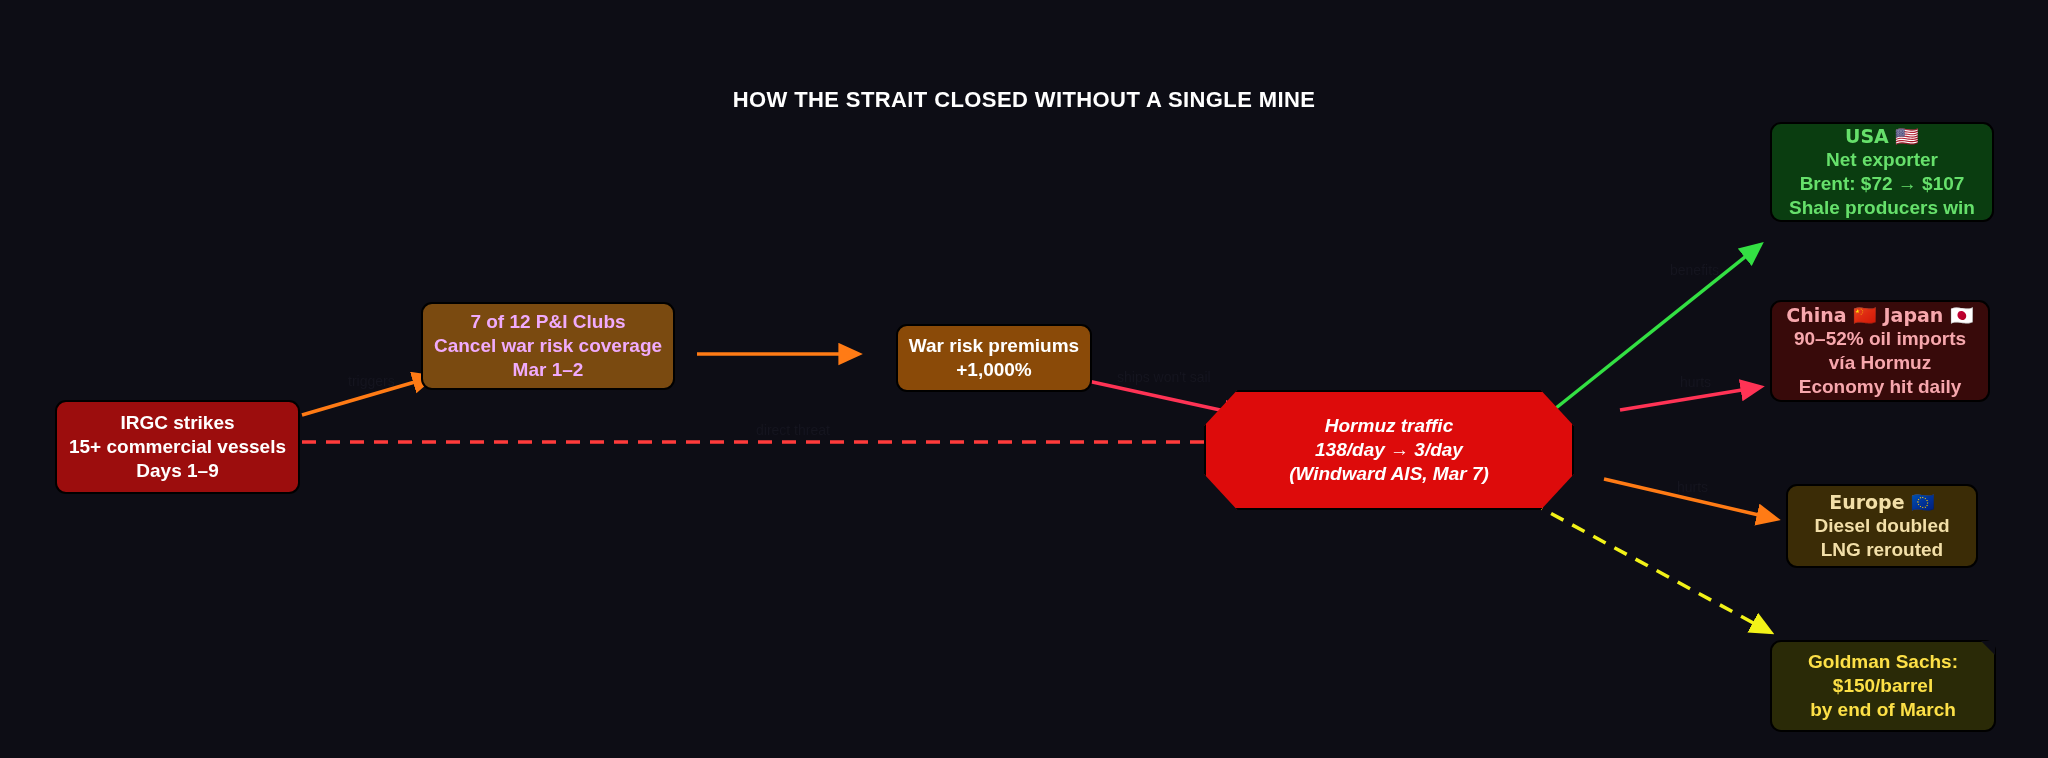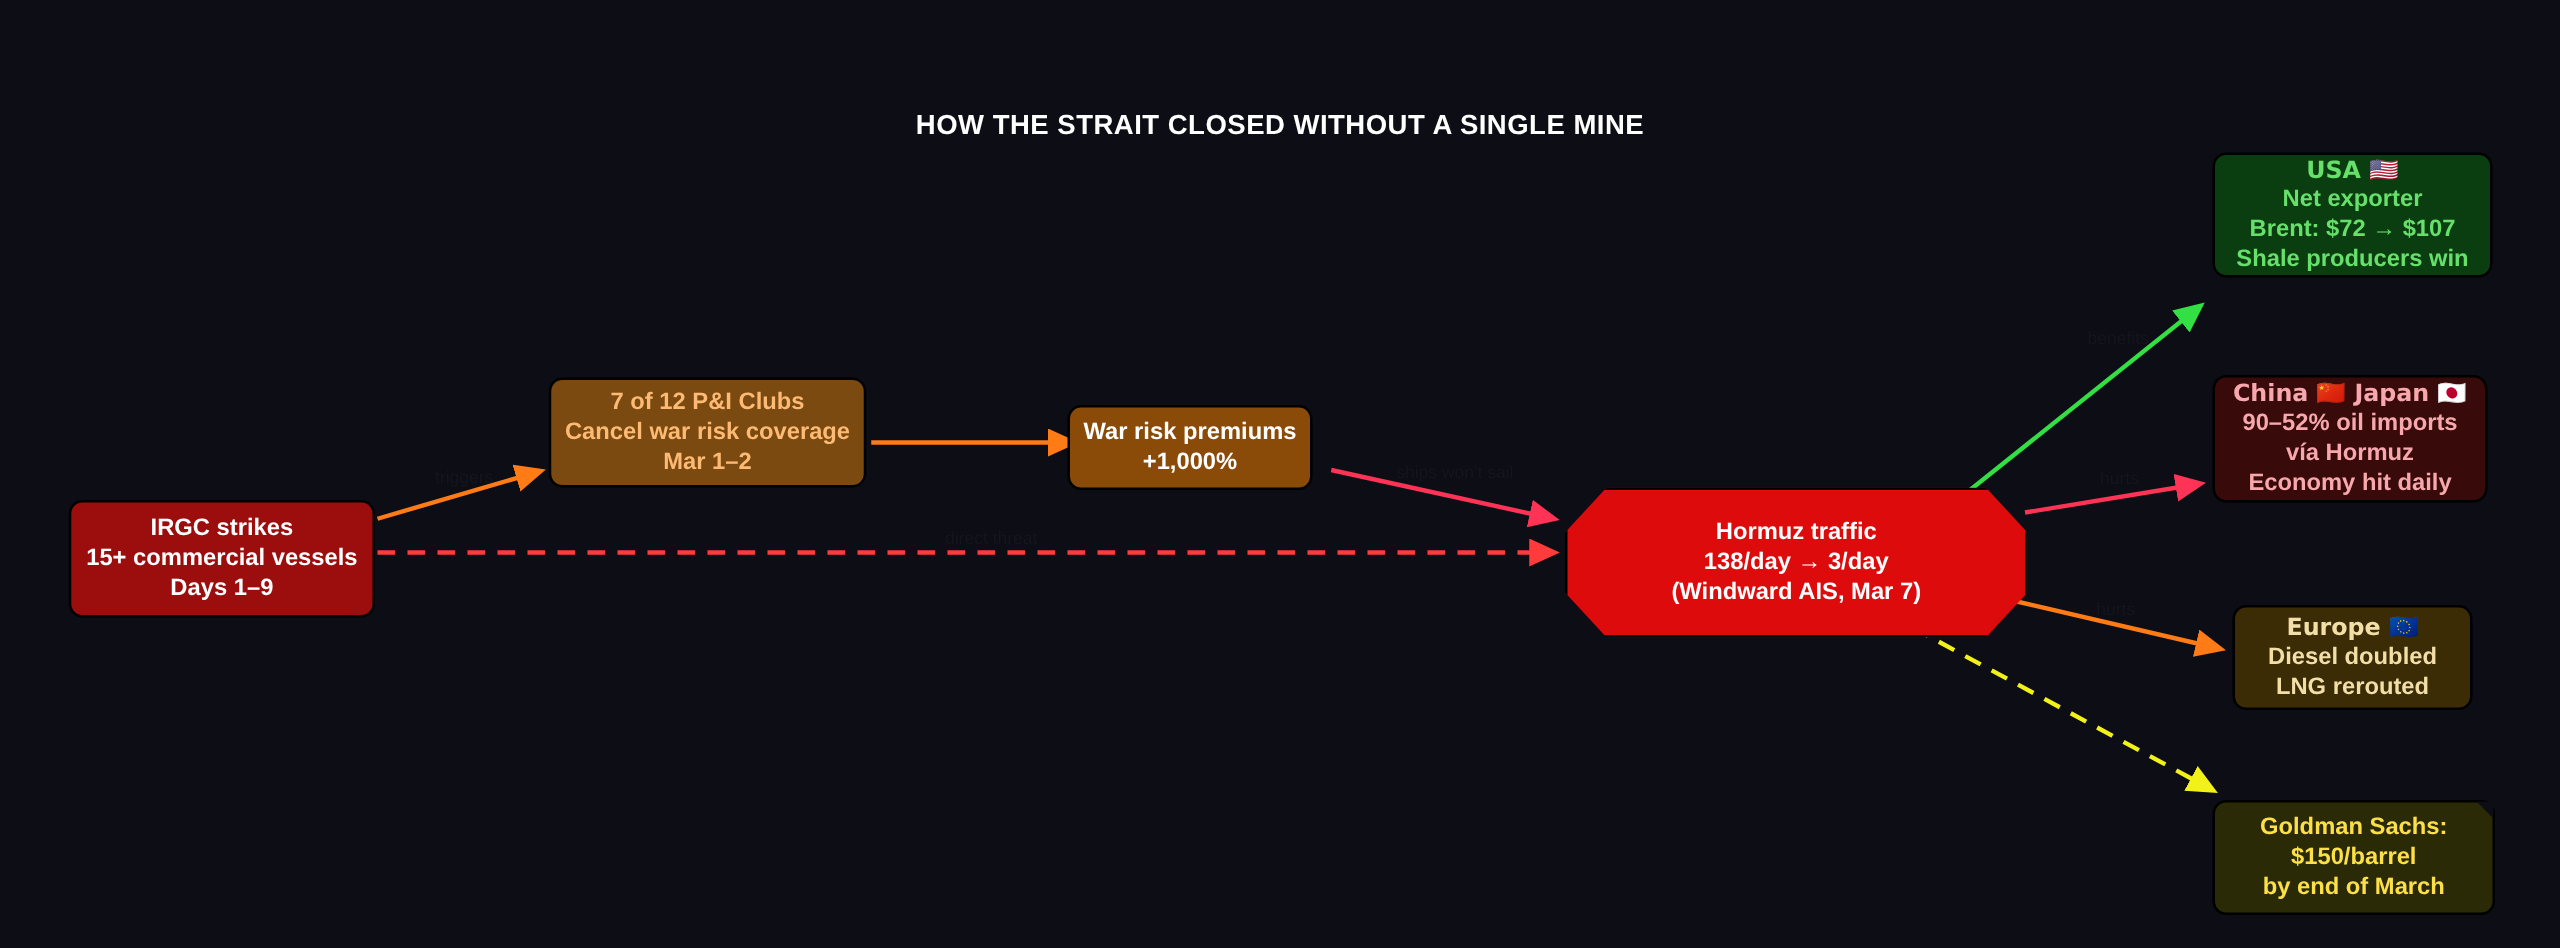--- a/index.html
+++ b/index.html
@@ -50,36 +50,37 @@
   .node .ln { display: block; }
 
   
   #node-irgc {
     left: 55px; top: 368px; width: 245px; height: 94px;
     background: #9c0d0d;
     border: 2px solid #000000;
     color: #ffffff;
   }
   #node-pi {
-    left: 439px; top: 270px; width: 254px; height: 88px;
+    left: 421px; top: 270px; width: 254px; height: 88px;
     background: #7a4a10;
     border: 2px solid #000000;
-    color: #fdba74;
+    color: #f0abfc;
   }
   #node-premium {
-    left: 854px; top: 292px; width: 196px; height: 68px;
+    left: 896px; top: 292px; width: 196px; height: 68px;
     background: #8a4a08;
     border: 2px solid #000000;
     color: #ffffff;
   }
   #node-hormuz {
-    left: 1252px; top: 358px; width: 370px; height: 120px;
+    left: 1204px; top: 358px; width: 370px; height: 120px;
     color: #ffffff;
     background: transparent;
     border: none;
+    font-style: italic;
   }
   #node-hormuz .oct {
     position: absolute;
     inset: 0;
     background: #dd0b0b;
     border: 2px solid #000000;
     clip-path: polygon(9% 0%, 91% 0%, 100% 30%, 100% 70%, 91% 100%, 9% 100%, 0% 70%, 0% 30%);
   }
   #node-hormuz .txt { position: relative; z-index: 2; }
   #node-usa {

